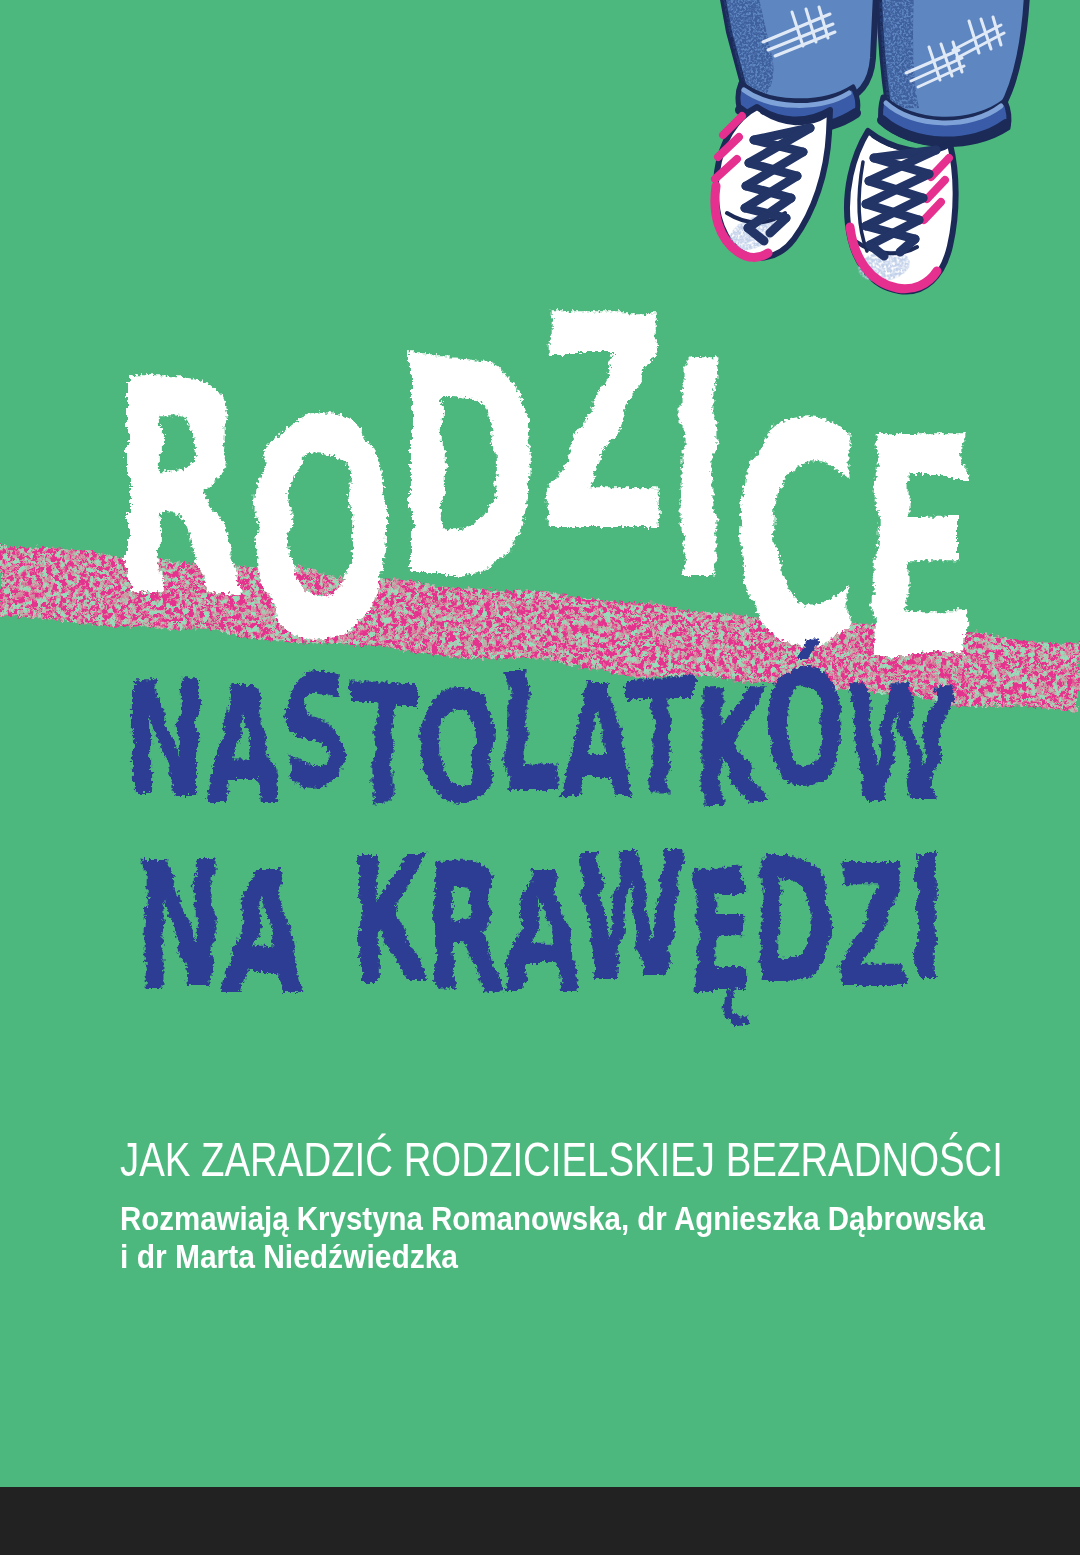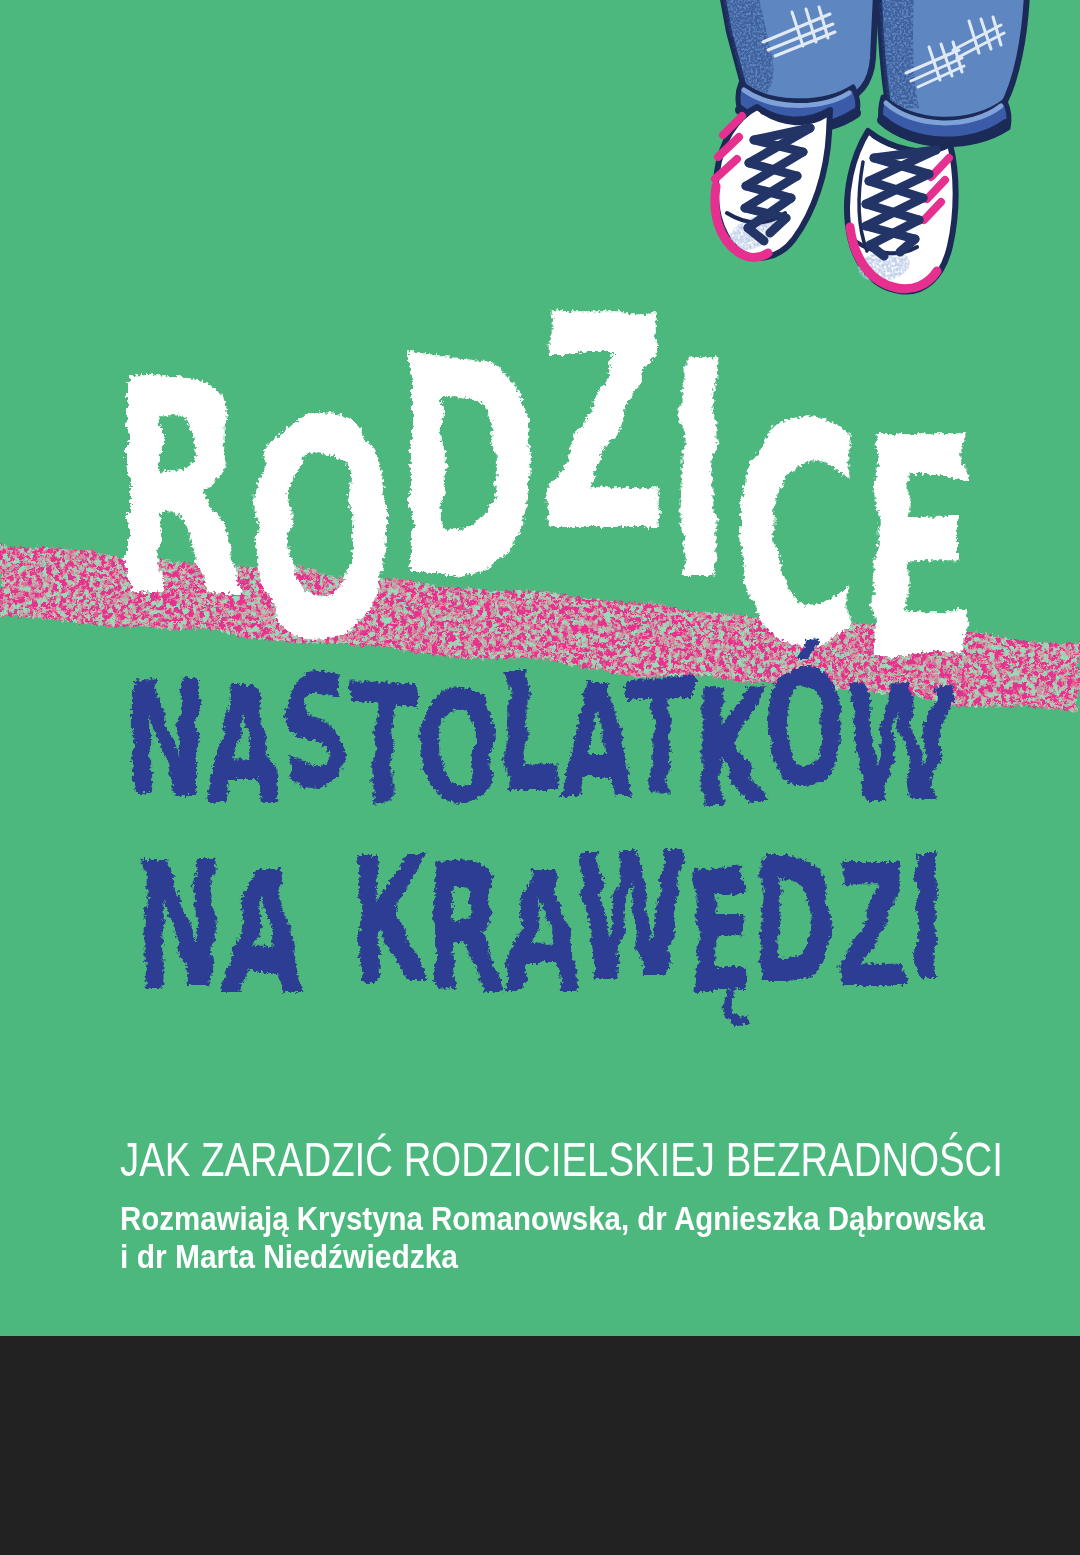--- a/index.html
+++ b/index.html
@@ -1,18 +1,18 @@
 <!DOCTYPE html>
 <html><head>
 <meta charset="utf-8">
 <style>
   html,body{margin:0;padding:0;background:#222;}
   .cover{
     position:relative;
-    width:1080px;height:1336px;
+    width:1080px;height:1487px;
     overflow:hidden;
     font-family:"Liberation Sans","DejaVu Sans",sans-serif;
   }
   .cover svg{position:absolute;left:0;top:0;width:1080px;height:1555px;display:block;}
   .t-hand{font-family:"DejaVu Sans",sans-serif;font-weight:bold;}
   .t-sub{font-family:"Liberation Sans","DejaVu Sans",sans-serif;}
 </style>
 </head>
 <body>
 

